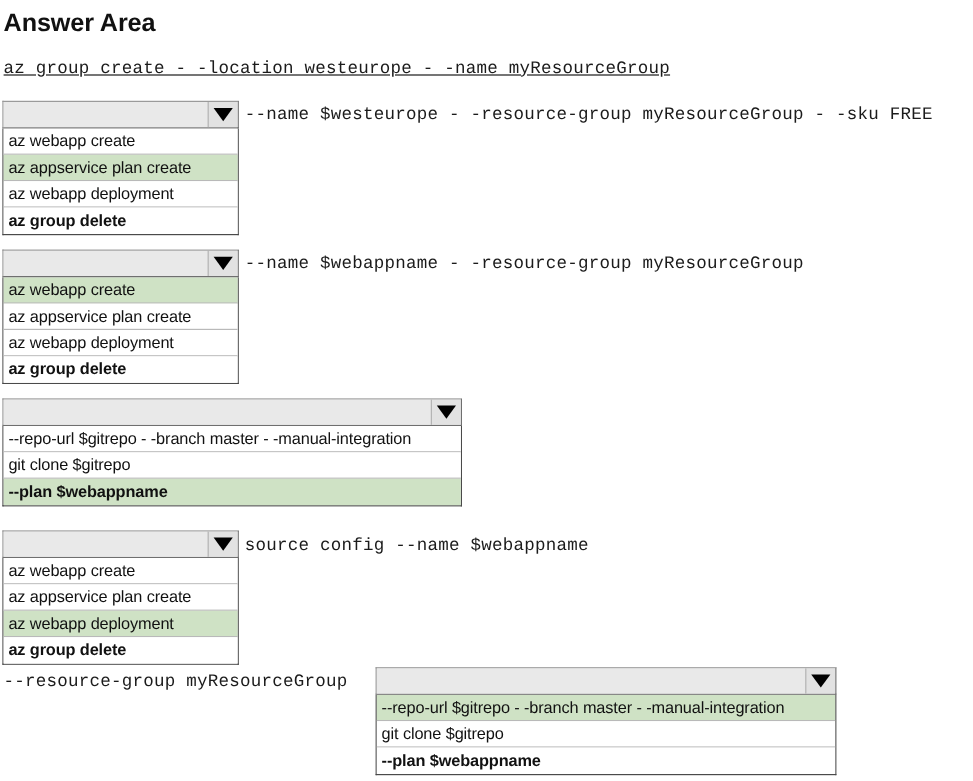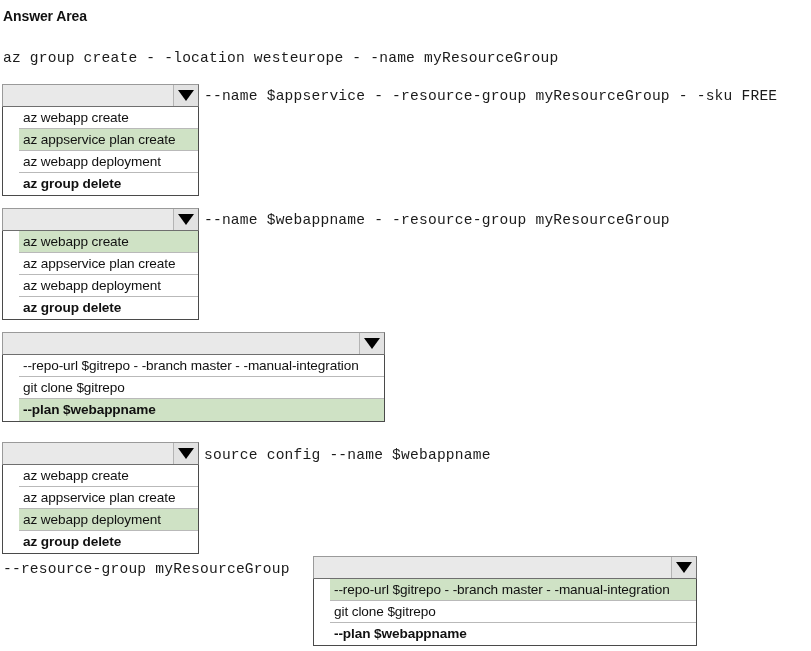--- a/index.html
+++ b/index.html
@@ -18,21 +18,21 @@
   .page {
     position: absolute;
     inset: 0;
   }
 
   
   .answer-area-title {
     position: absolute;
     left: 3px;
     top: 8px;
-    font-size: 14px;
+    font-size: 21px;
     font-weight: bold;
     letter-spacing: -0.1px;
     color: #111111;
     white-space: nowrap;
   }
 
   
   .cmd {
     position: absolute;
     font-family: "Liberation Mono", "DejaVu Sans Mono", monospace;
@@ -97,38 +97,37 @@
     height: 22px;
     line-height: 21px;
     font-size: 13.6px;
     padding-left: 4px;
     border-bottom: 1px solid #b9b9b9;
     background: #ffffff;
     white-space: nowrap;
     overflow: hidden;
     color: #111111;
     letter-spacing: -0.1px;
-    margin-left: 16px;
   }
   .dd-option:last-child {
     border-bottom: none;
     font-weight: bold;
   }
   .dd-option.selected {
     background: #cfe2c5;
   }
 
   
   #dd-1 { left: 2px;   top: 84px;  width: 197px; }
   #dd-2 { left: 2px;   top: 208px; width: 197px; }
   #dd-3 { left: 2px;   top: 332px; width: 383px; }
   #dd-4 { left: 2px;   top: 442px; width: 197px; }
   #dd-5 { left: 313px; top: 556px; width: 384px; }
 
-  #cmd-line-1 { left: 3px;   top: 50px; }
+  #cmd-line-1 { left: 3px;   top: 50px; text-decoration: underline; }
   #cmd-line-2 { left: 204px; top: 88px; }
   #cmd-line-3 { left: 204px; top: 212px; text-align: center; }
   #cmd-line-4 { left: 204px; top: 447px; }
   #cmd-line-5 { left: 3px;   top: 561px; }
 </style>
 </head>
 <body>
 
 <div class="page">
 
@@ -144,21 +143,21 @@
       </div>
     </div>
     <div class="dd-list">
       <div class="dd-option">az webapp create</div>
       <div class="dd-option selected">az appservice plan create</div>
       <div class="dd-option">az webapp deployment</div>
       <div class="dd-option">az group delete</div>
     </div>
   </div>
 
-  <div class="cmd" id="cmd-line-2">--name $appservice - -resource-group myResourceGroup - -sku FREE</div>
+  <div class="cmd" id="cmd-line-2">--name $westeurope - -resource-group myResourceGroup - -sku FREE</div>
 
   <div class="dropdown" id="dd-2">
     <div class="dd-closed">
       <div class="dd-value"></div>
       <div class="dd-arrow-btn">
         <span class="caret"></span>
       </div>
     </div>
     <div class="dd-list">
       <div class="dd-option selected">az webapp create</div>

